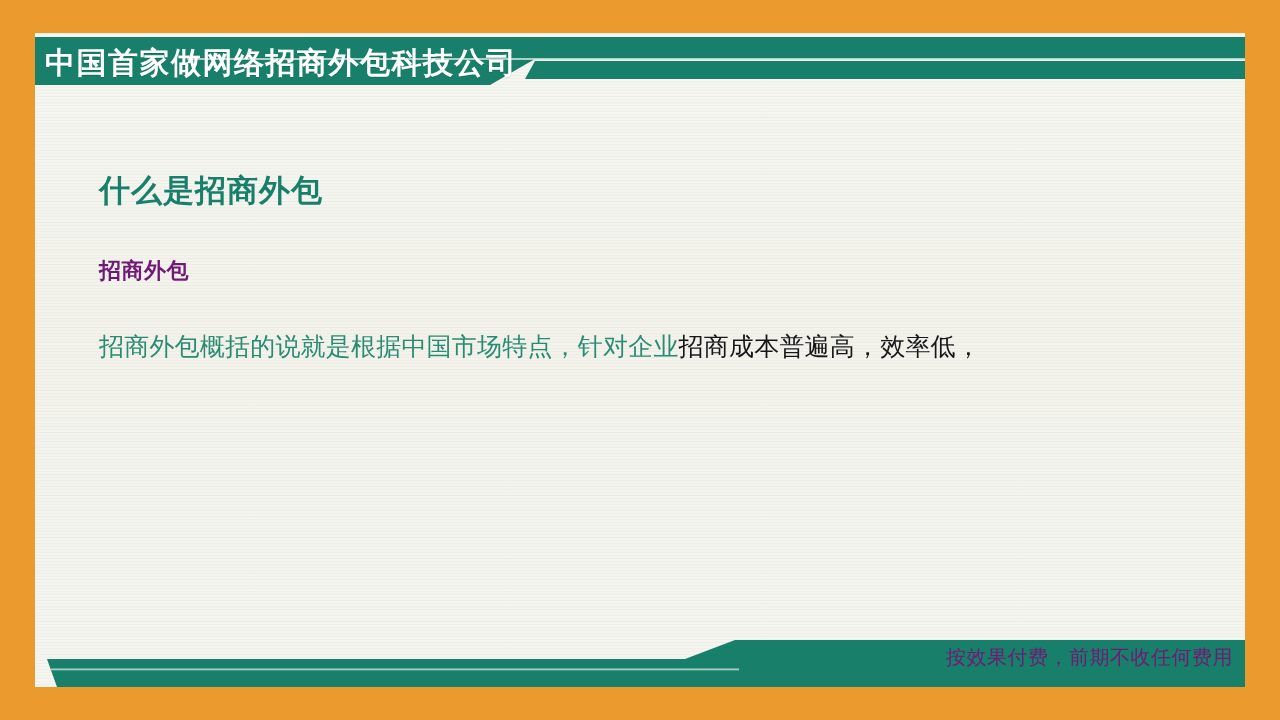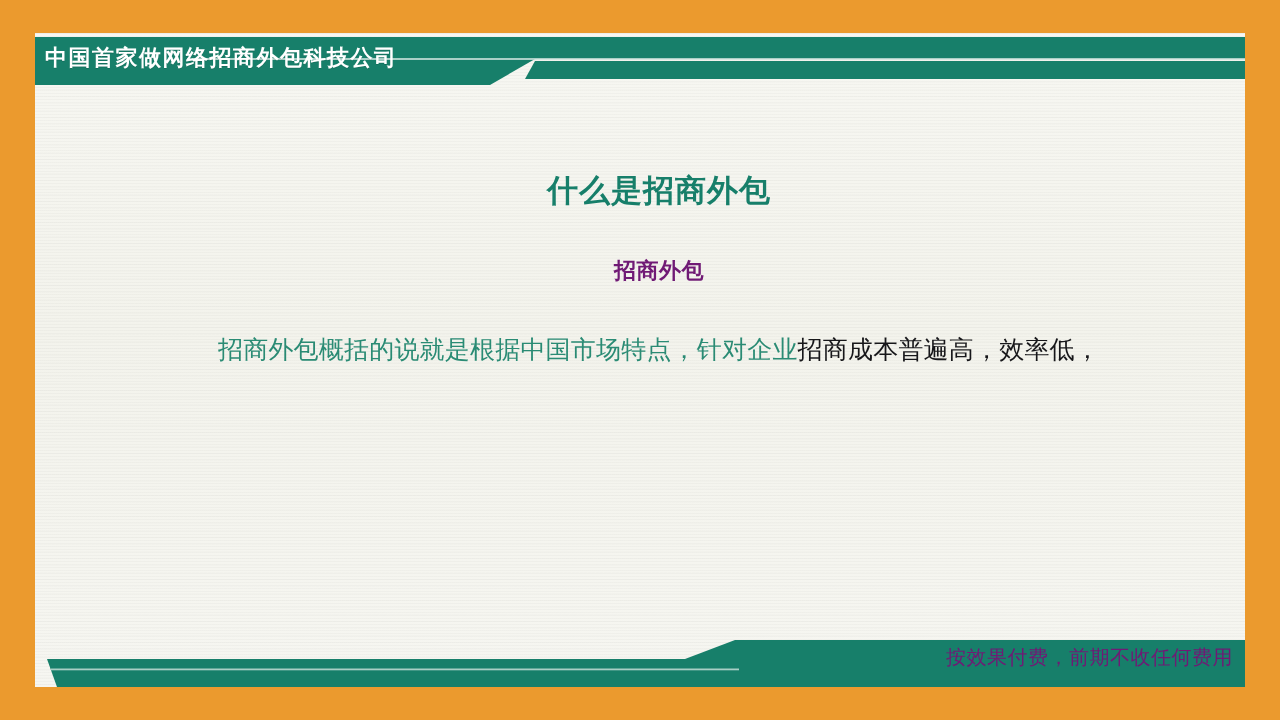--- a/index.html
+++ b/index.html
@@ -29,29 +29,29 @@
   
   #header-banner{
     position:absolute; left:35px; top:35px;
     width:1210px; height:52px;
     pointer-events:none;
   }
   #header-banner svg{ display:block; width:100%; height:100%; }
   #header-title{
     position:absolute; left:45px; top:43px;
     color:#ffffff;
-    font-size:22px; font-weight:bold;
+    font-size:30px; font-weight:bold;
     letter-spacing:1.5px;
     white-space:nowrap;
     text-shadow:0 1px 0 rgba(0,0,0,.12);
   }
   
   #content{
     position:absolute;
-    left:99px; top:170px; width:1120px;text-align:center;
+    left:99px; top:170px; width:1120px;
   }
   #page-title{
     color:#177f6a;
     font-size:31px; font-weight:bold;
     letter-spacing:1px;
     margin-bottom:44px;
   }
   #sub-heading{
     color:#701a75;
     font-size:22px; font-weight:bold;
@@ -59,21 +59,21 @@
     margin-bottom:4px;
   }
   .para{
     color:#2a8b74;
     font-size:25px;
     line-height:38px;
     letter-spacing:.2px;
     white-space:nowrap;
   }
   .para .dark{ color:#17171a; }
-  #para-2{ margin-top:44px; }
+  #para-2{ margin-top:44px;font-family:Liberation Mono, monospace; }
   
   #footer-banner{
     position:absolute; left:35px; bottom:33px;
     width:1210px; height:55px;
     pointer-events:none;
   }
   #footer-banner svg{ display:block; width:100%; height:100%; }
   #footer-text{
     position:absolute; right:47px; bottom:49px;
     color:#701a75;

